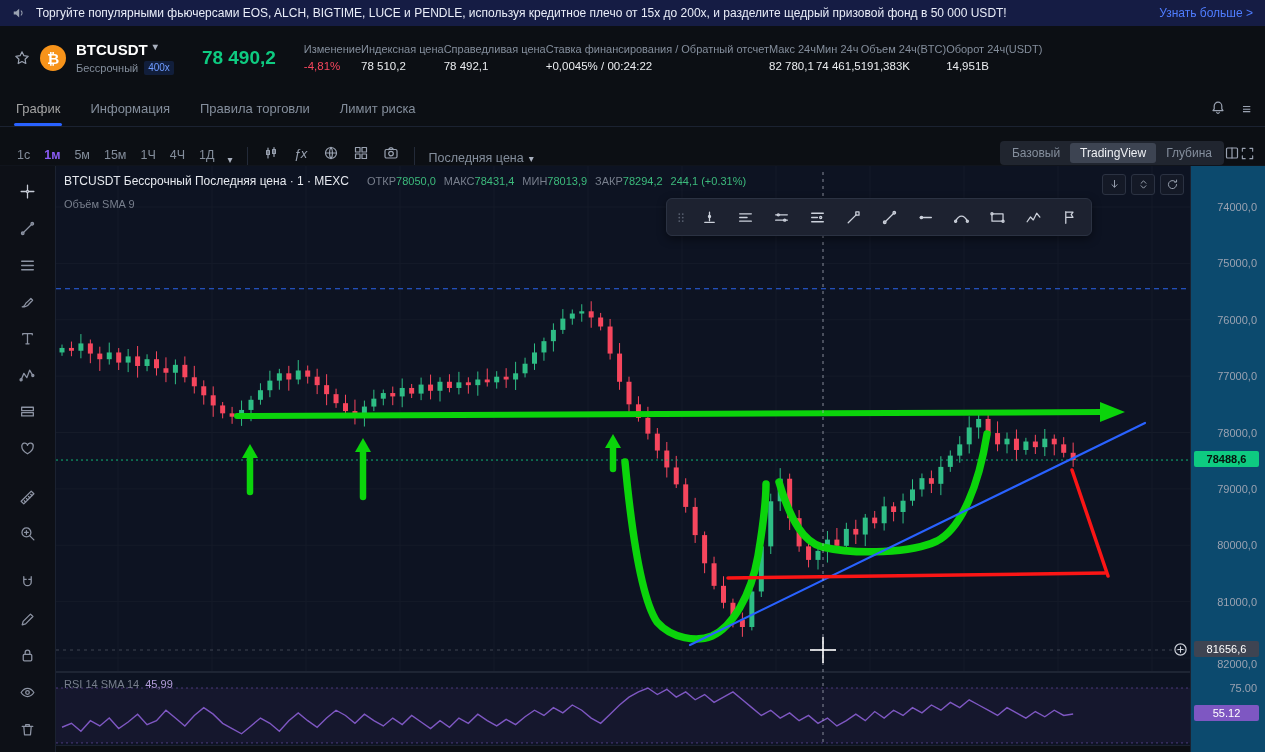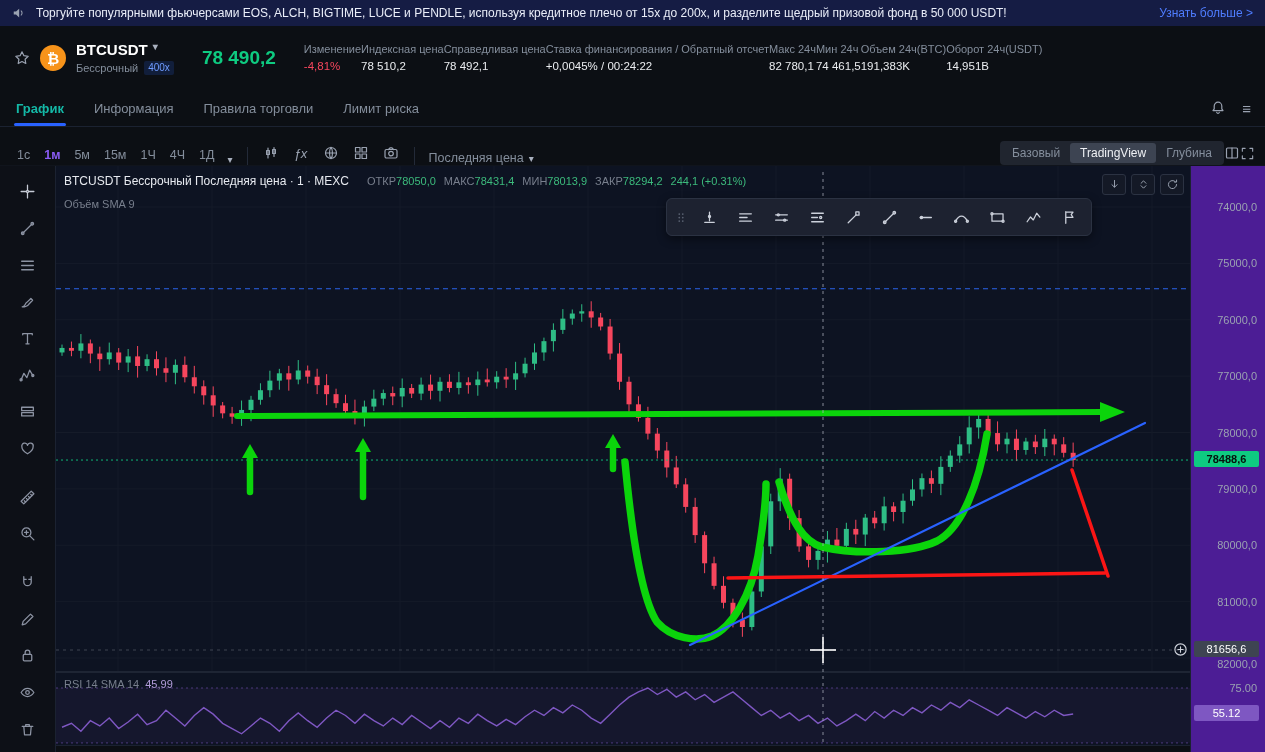--- a/index.html
+++ b/index.html
@@ -16,21 +16,21 @@
 .sub-row{font-size:11px;color:#848e9c;display:flex;align-items:center;gap:6px;margin-top:2px}
 .lev{background:rgba(47,98,240,.18);color:#6f9bff;border-radius:2px;padding:0 4px;font-size:10px;line-height:14px}
 .big-price{font-size:19px;font-weight:bold;color:#0ecb81;margin:0 18px 0 10px}
 .stats{display:flex;gap:0;align-items:center;flex:1;min-width:0}
 .stat{line-height:1.3;white-space:nowrap}
 .stat-label{font-size:11px;color:#848e9c}
 .stat-value{font-size:11.5px;color:#eaecef;margin-top:2px}
 .stat-value.red{color:#f6465d}
 .tabs{height:37px;display:flex;align-items:stretch;padding:0 14px;border-bottom:1px solid #1b2231;background:#0c0f14}
 .tab{display:flex;align-items:center;padding:0 2px;margin-right:26px;color:#848e9c;font-size:13px;position:relative;cursor:pointer}
-.tab.active{color:#14b8a6;font-weight:bold}
+.tab.active{color:#a3a3a3;font-weight:normal}
 .tab.active:after{content:"";position:absolute;left:0;right:0;bottom:0;height:3px;background:#2962ff;border-radius:2px}
 .tabs-right{margin-left:auto;display:flex;align-items:center;gap:16px;color:#9aa2b1}
 .menu-glyph{font-size:15px;color:#9aa2b1}
 .cbar{height:39px;display:flex;align-items:flex-end;padding:0 10px;background:#0c0f14;gap:2px;border-bottom:1px solid #10141c}
 .tfbtn{padding:3px 7px;color:#848e9c;font-size:12.5px;border-radius:3px;cursor:pointer}
 .tfbtn.active{color:#8b5cf6;font-weight:bold}
 .vsep{width:1px;height:18px;background:#232a38;margin:0 8px}
 .cbtn{width:26px;height:24px;display:flex;align-items:center;justify-content:center;color:#9aa2b1;border-radius:3px;cursor:pointer}
 .fx-txt{font-style:italic;font-size:13px;color:#9aa2b1}
 .ptype{color:#848e9c;font-size:12.5px;margin-left:4px;display:flex;gap:5px;align-items:center;cursor:pointer}
@@ -53,21 +53,21 @@
 .legend2{position:absolute;top:32px;left:8px;font-size:11px;color:#787f8d;z-index:3}
 .rsi-legend{position:absolute;top:512px;left:8px;font-size:11px;color:#787f8d;z-index:3}
 .rsi-legend .rsiv{color:#b39ddb;margin-left:6px}
 .float-bar{position:absolute;left:610px;top:32px;height:38px;background:#1d2230;border:1px solid #2b3242;border-radius:6px;display:flex;align-items:center;padding:0 7px;gap:7px;box-shadow:0 3px 10px rgba(0,0,0,.45);z-index:4}
 .ft{width:29px;height:28px;display:flex;align-items:center;justify-content:center;color:#ccd1db;border-radius:4px;cursor:pointer}
 .ft.handle{color:#5a6272;width:14px;cursor:grab}
 .tr-btns{position:absolute;right:6px;top:8px;display:flex;gap:5px;z-index:4}
 .trb{width:24px;height:21px;border:1px solid #2b3242;border-radius:3px;background:#141926;color:#9aa2b1;display:flex;align-items:center;justify-content:center;cursor:pointer}
 .plus-circ{position:absolute;right:2px;top:476px;color:#cfd3dc;z-index:4}
 .time-axis{position:absolute;left:0;right:0;top:579px;height:7px;background:#0c0f14;border-top:1px solid #1b2231}
-.price-axis{width:75px;border-left:1px solid #1b2231;position:relative;font-size:11px;color:#9aa2b1;background:#4c1d95}
+.price-axis{width:75px;border-left:1px solid #1b2231;position:relative;font-size:11px;color:#9aa2b1;background:#0c4a6e}
 .axl{position:absolute;right:8px;white-space:nowrap}
 .badge{position:absolute;left:3px;right:6px;text-align:center;font-size:11px;padding:2px 0;border-radius:2px;z-index:5;font-weight:bold}
 .badge.green{background:#0ecb81;color:#07130d}
 .badge.gray{background:#3e4452;color:#fff;font-weight:normal}
 .badge.purple{background:#7e57c2;color:#fff;font-weight:normal}
 svg.ic{display:block}
 </style>
 </head>
 <body>
 

